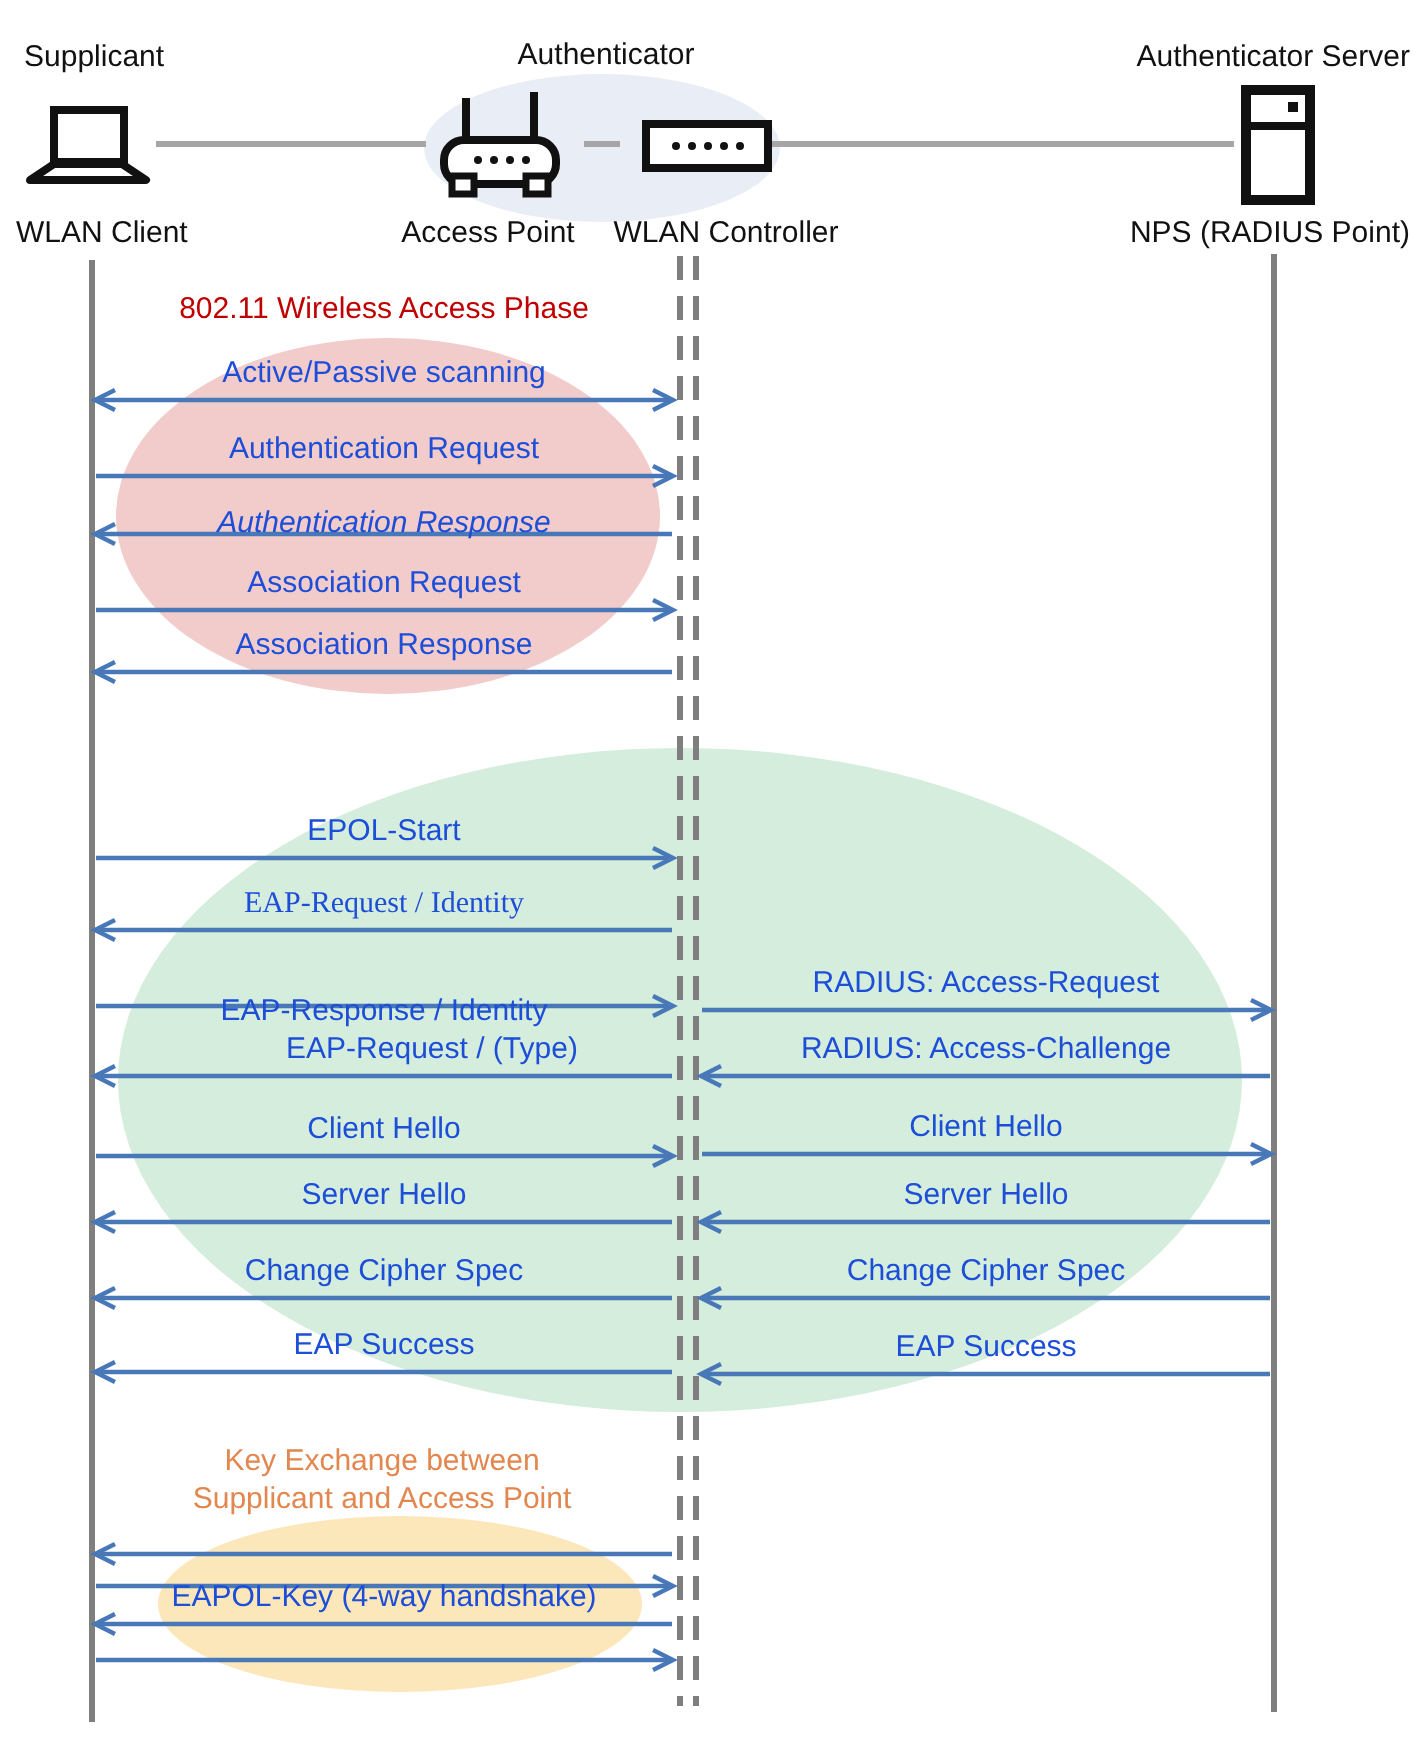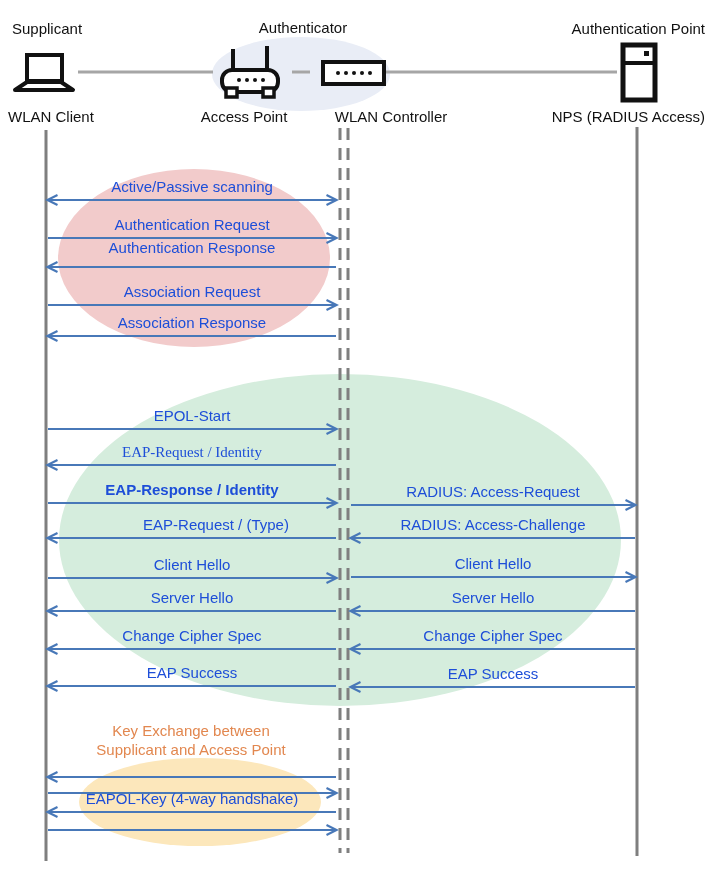--- a/index.html
+++ b/index.html
@@ -103,39 +103,40 @@
         <line x1="635" y1="687" x2="351" y2="687" stroke="#4878B8" stroke-width="2.2" marker-end="url(#ah)"></line>
         <line x1="336" y1="777" x2="48" y2="777" stroke="#4878B8" stroke-width="2.2" marker-end="url(#ah)"></line>
         <line x1="48" y1="793" x2="336" y2="793" stroke="#4878B8" stroke-width="2.2" marker-end="url(#ah)"></line>
         <line x1="336" y1="812" x2="48" y2="812" stroke="#4878B8" stroke-width="2.2" marker-end="url(#ah)"></line>
         <line x1="48" y1="830" x2="336" y2="830" stroke="#4878B8" stroke-width="2.2" marker-end="url(#ah)"></line>
       </g>
   </svg>
 
   <div class="txt role-label" style="left:12px;top:20px;">Supplicant</div>
   <div class="txt role-label centered" style="left:303px;top:19px;">Authenticator</div>
-  <div class="txt role-label right-anchored" style="top:20px;">Authentication Point</div>
+  <div class="txt role-label right-anchored" style="top:20px;">Authenticator Server</div>
 
   <div class="txt device-label" style="left:8px;top:108px;">WLAN Client</div>
   <div class="txt device-label centered" style="left:244px;top:108px;">Access Point</div>
-  <div class="txt device-label centered" style="left:363px;top:108px;margin-left:28px;">WLAN Controller</div>
-  <div class="txt device-label right-anchored" style="top:108px;">NPS (RADIUS Access)</div>
+  <div class="txt device-label centered" style="left:363px;top:108px;">WLAN Controller</div>
+  <div class="txt device-label right-anchored" style="top:108px;">NPS (RADIUS Point)</div>
 
+  <div class="phase-title title-red" style="left:192px;top:146px;">802.11 Wireless Access Phase</div>
   <div class="phase-title title-orange" style="left:191px;top:722px;">Key Exchange between</div>
   <div class="phase-title title-orange" style="left:191px;top:741px;">Supplicant and Access Point</div>
 
   <div id="msg-labels">
       <div class="msg-label" style="left: 192px; top: 179px;">Active/Passive scanning</div>
       <div class="msg-label" style="left: 192px; top: 217px;">Authentication Request</div>
-      <div class="msg-label" style="left: 192px; top: 240px;">Authentication Response</div>
+      <div class="msg-label" style="left: 192px; top: 254px; font-style: italic;">Authentication Response</div>
       <div class="msg-label" style="left: 192px; top: 284px;">Association Request</div>
       <div class="msg-label" style="left: 192px; top: 315px;">Association Response</div>
       <div class="msg-label" style="left: 192px; top: 408px;">EPOL-Start</div>
       <div class="msg-label" style="left: 192px; top: 444px; font-family: Liberation Serif, serif;">EAP-Request / Identity</div>
-      <div class="msg-label" style="left: 192px; top: 482px; font-weight: bold;">EAP-Response / Identity</div>
+      <div class="msg-label" style="left: 192px; top: 498px;">EAP-Response / Identity</div>
       <div class="msg-label" style="left: 493px; top: 484px;">RADIUS: Access-Request</div>
       <div class="msg-label" style="left: 192px; top: 517px; margin-left: 24px;">EAP-Request / (Type)</div>
       <div class="msg-label" style="left: 493px; top: 517px;">RADIUS: Access-Challenge</div>
       <div class="msg-label" style="left: 192px; top: 557px;">Client Hello</div>
       <div class="msg-label" style="left: 493px; top: 556px;">Client Hello</div>
       <div class="msg-label" style="left: 192px; top: 590px;">Server Hello</div>
       <div class="msg-label" style="left: 493px; top: 590px;">Server Hello</div>
       <div class="msg-label" style="left: 192px; top: 628px;">Change Cipher Spec</div>
       <div class="msg-label" style="left: 493px; top: 628px;">Change Cipher Spec</div>
       <div class="msg-label" style="left: 192px; top: 665px;">EAP Success</div>

